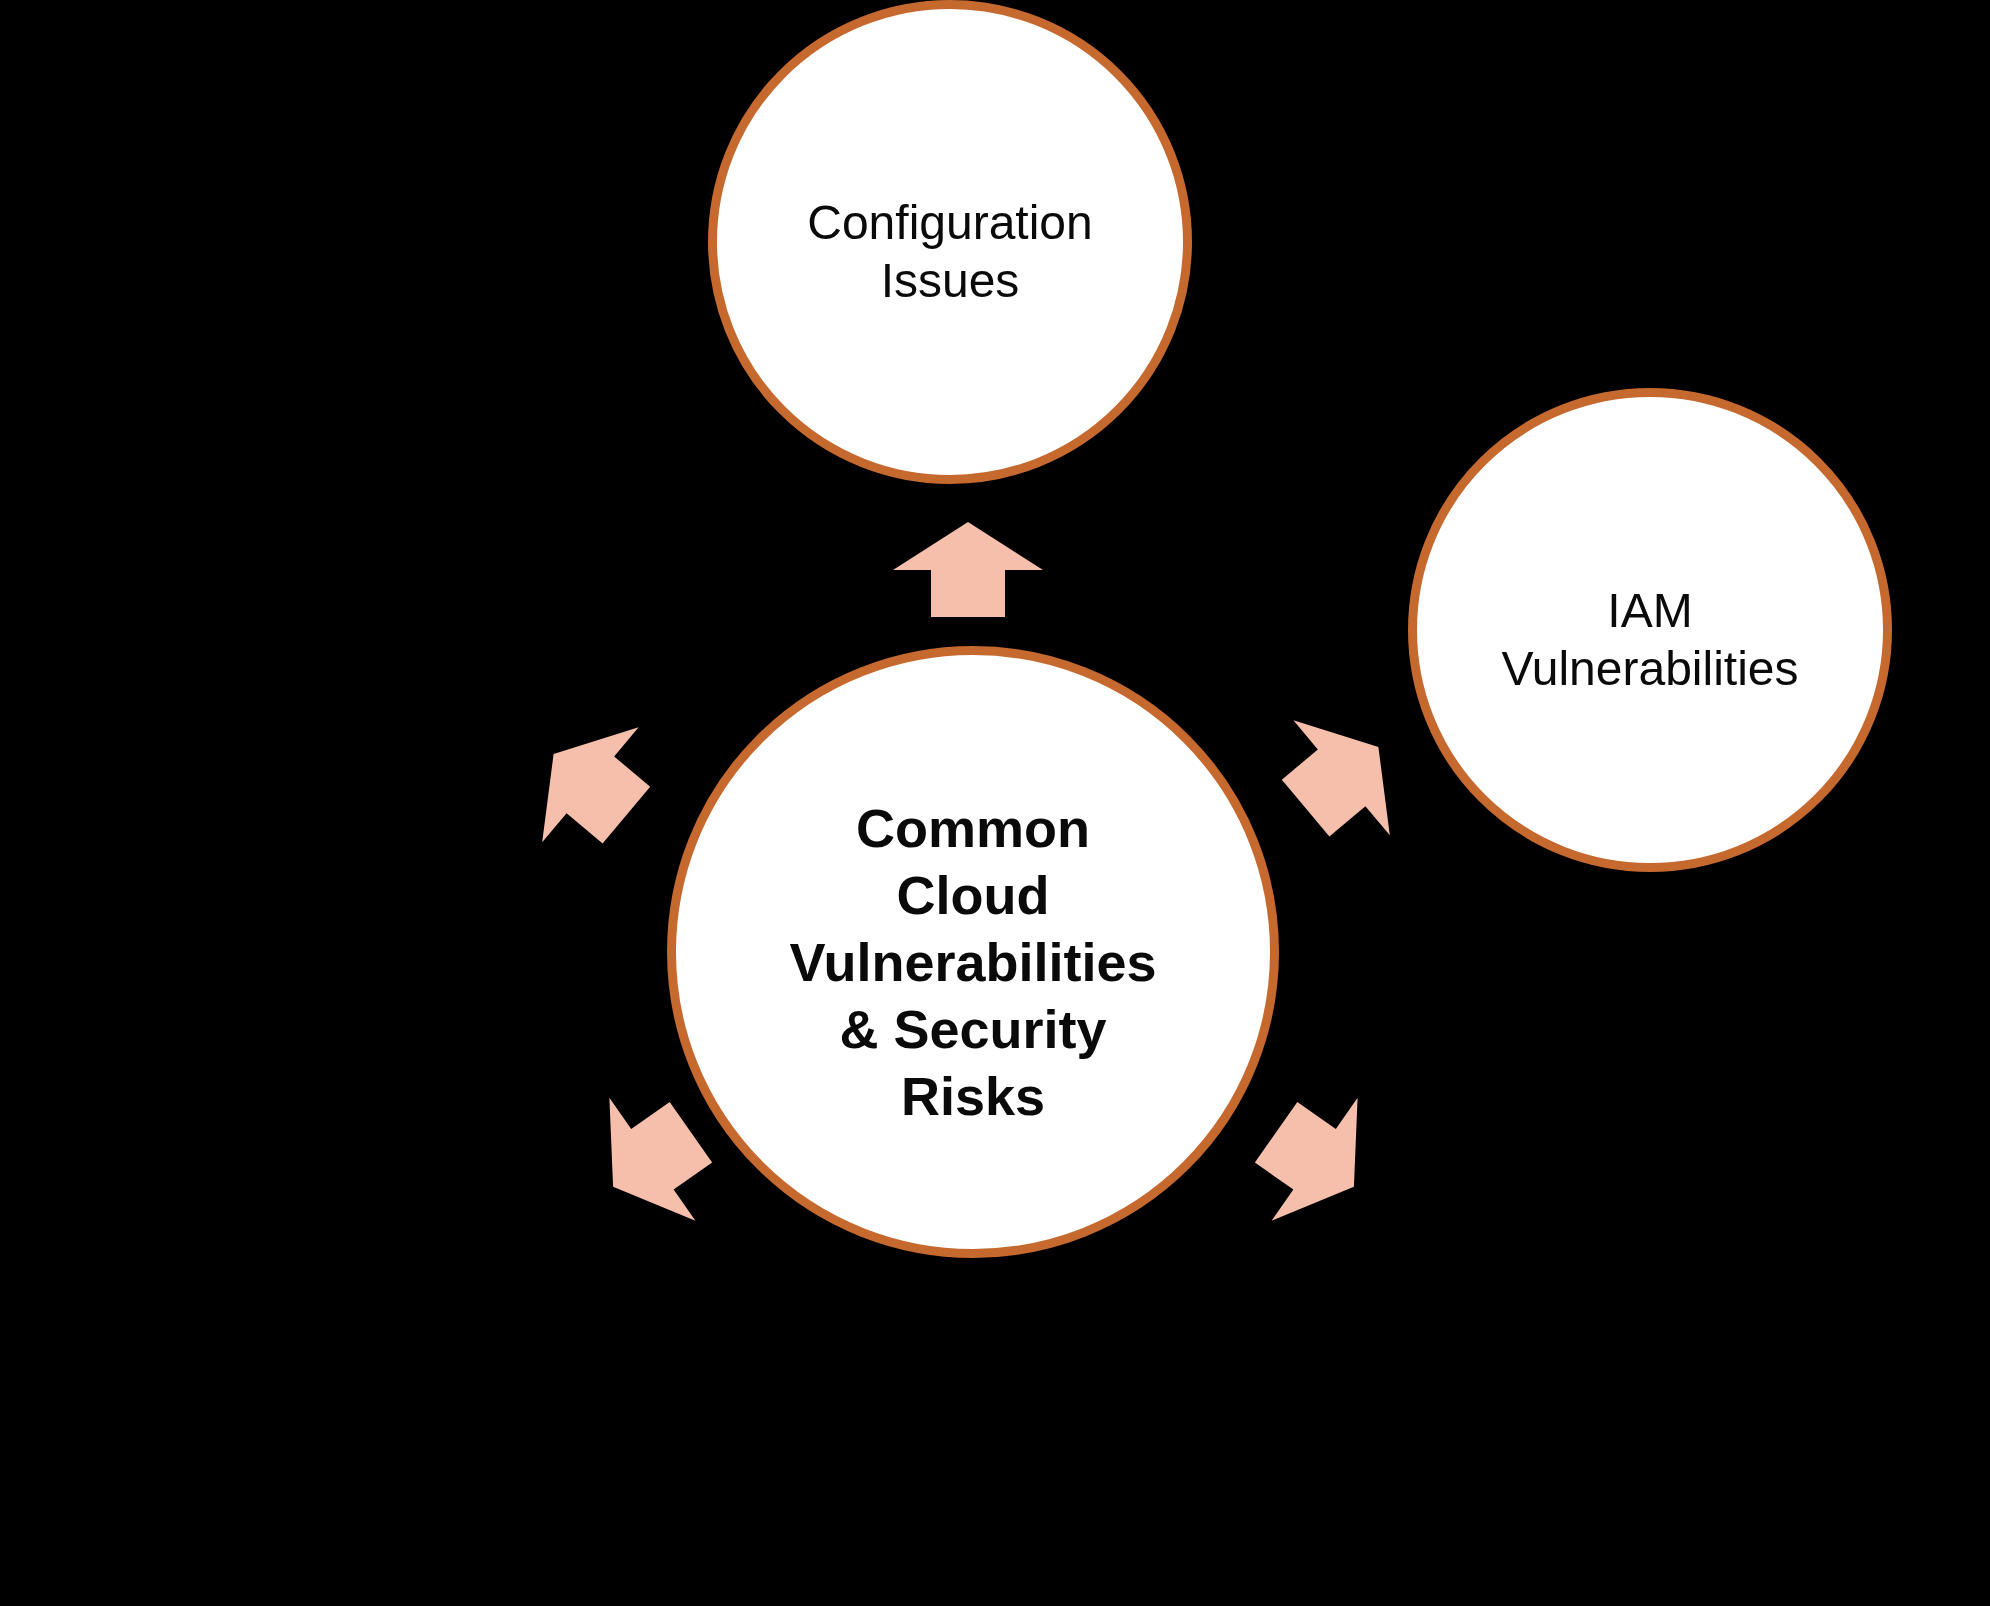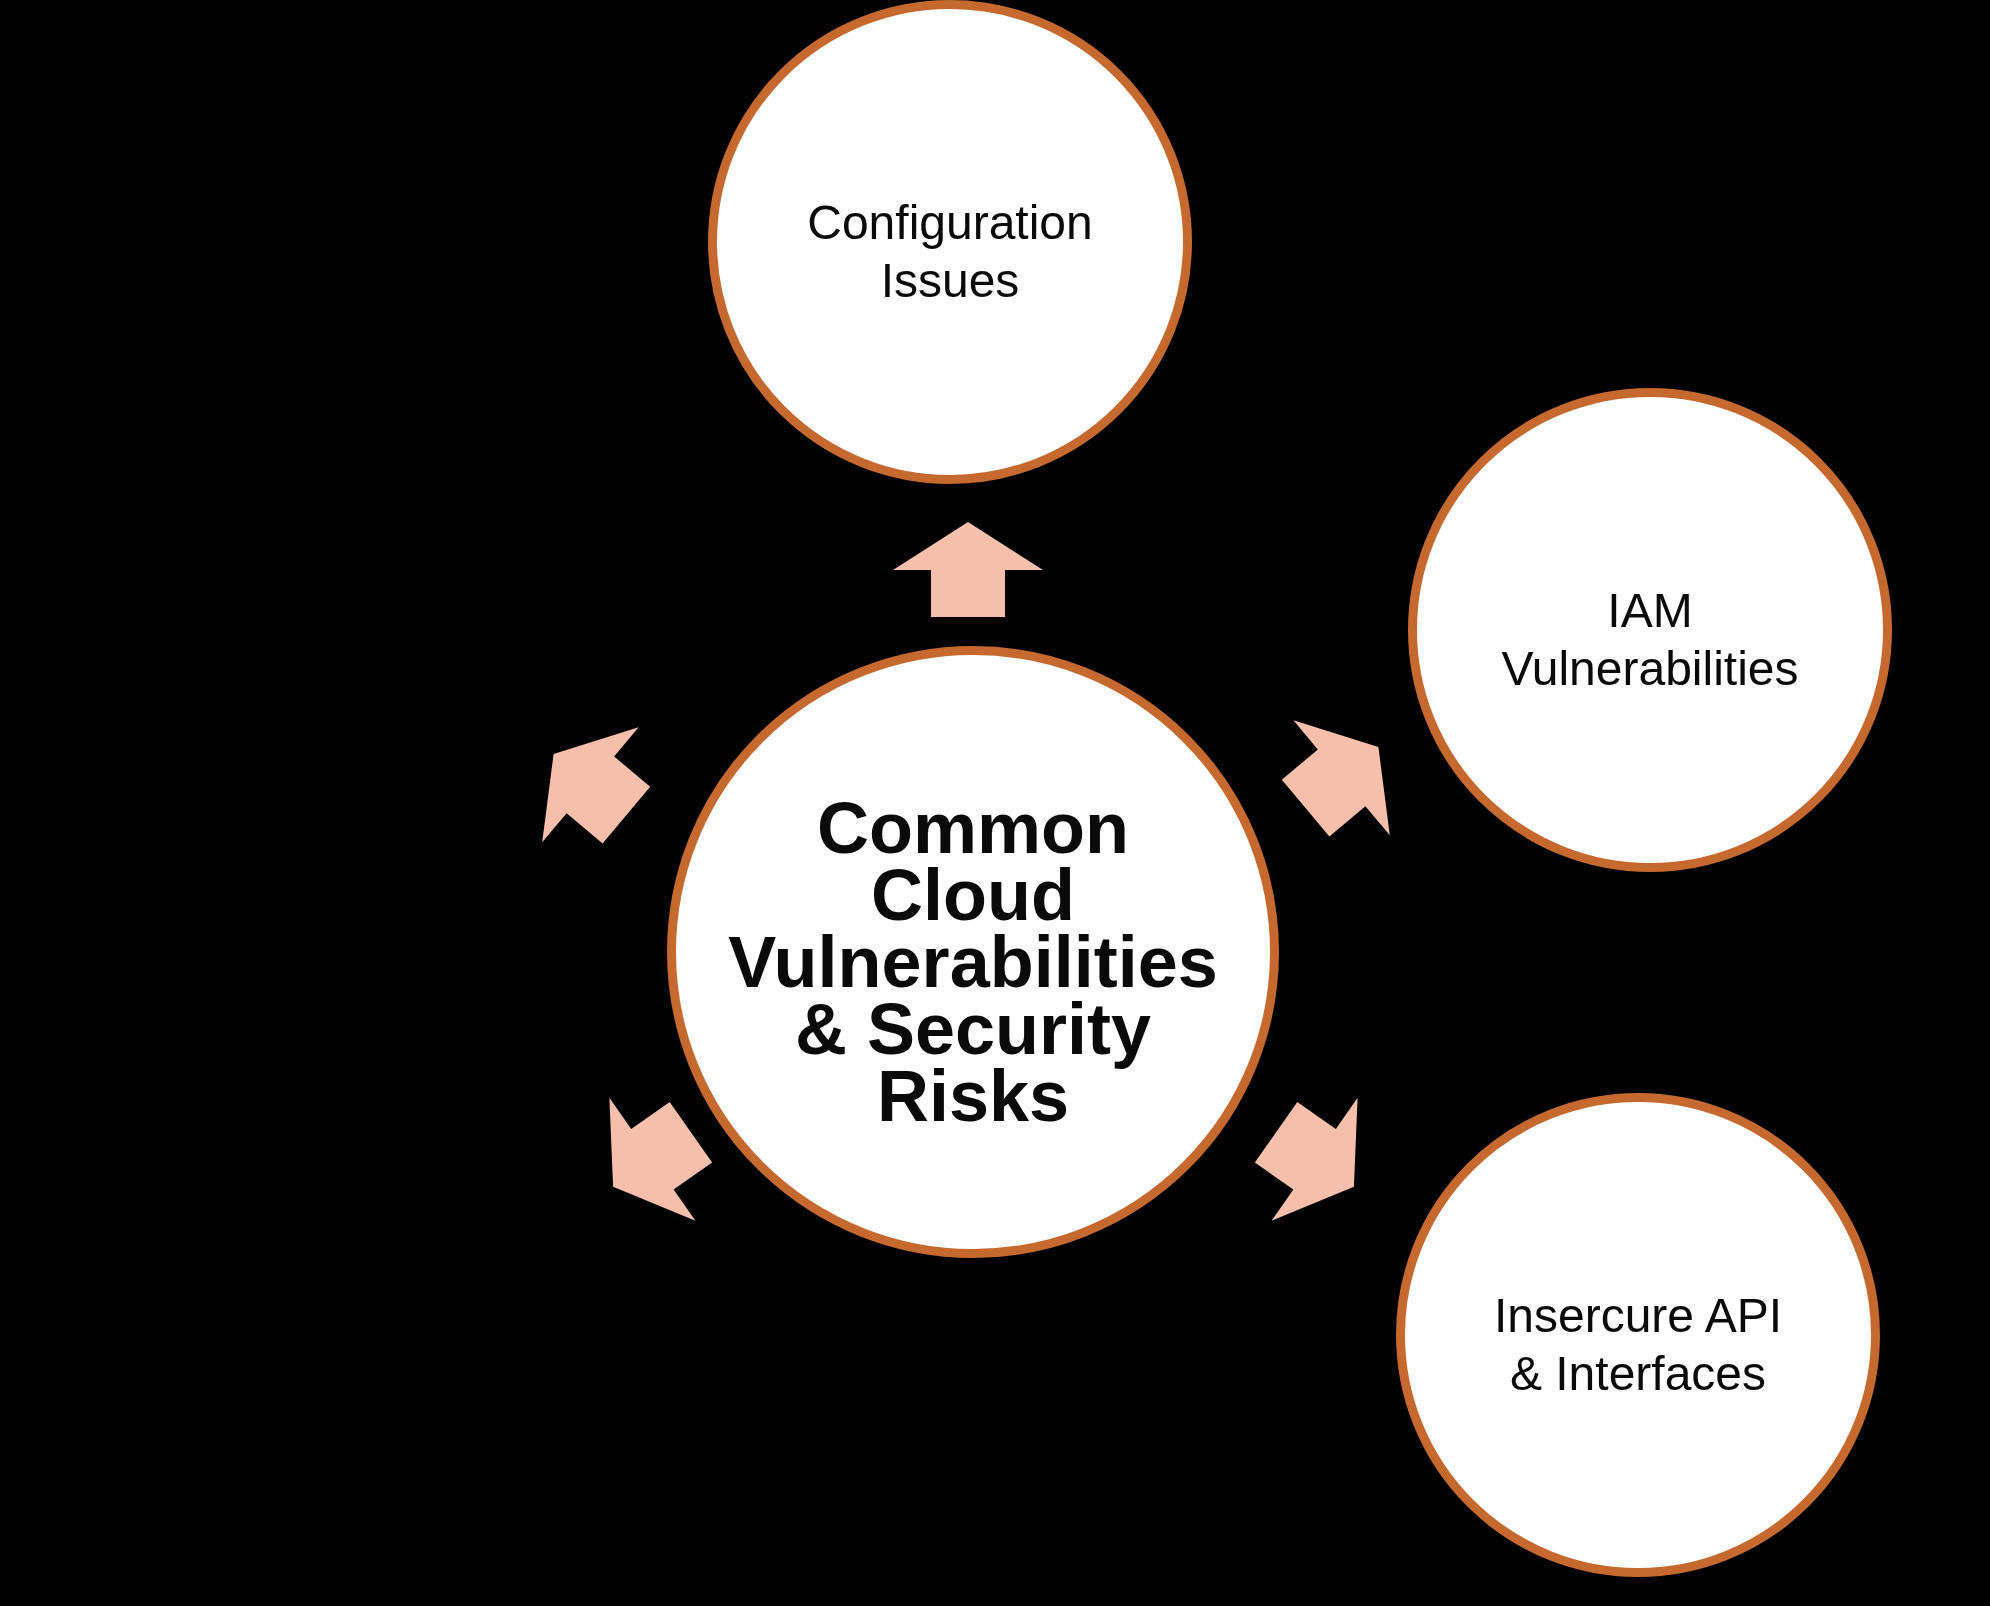--- a/index.html
+++ b/index.html
@@ -28,21 +28,21 @@
   }
   .node .label {
     white-space: pre-line;
     color: var(--text, #0a0a0a);
     font-size: 48px;
     line-height: 58px;
     font-weight: 400;
     margin-top: 20px;
   }
   .node.center-node .label {
-    font-size: 72px;
+    font-size: 54px;
     line-height: 67px;
     font-weight: 700;
   }
   
   .node.sat { width: 484px; height: 484px; }
   .node-top          { left: 708px;  top: 0px;    }
   .node-left         { left: 0px;    top: 394px;  }
   .node-right        { left: 1408px; top: 388px;  }
   .node-bottom-left  { left: 99px;   top: 1093px; }
   .node-bottom-right { left: 1396px; top: 1093px; }
@@ -98,24 +98,20 @@
 Issues</div>
   </div>
 
 
   <div class="node sat node-right">
     <div class="label">IAM
 Vulnerabilities</div>
   </div>
 
 
-  <div class="node sat node-bottom-right">
-    <div class="label">Insercure API
-&amp; Interfaces</div>
-  </div>
 
   <div class="node center-node">
     <div class="label">Common
 Cloud
 Vulnerabilities
 &amp; Security
 Risks</div>
   </div>
 
 </div>

